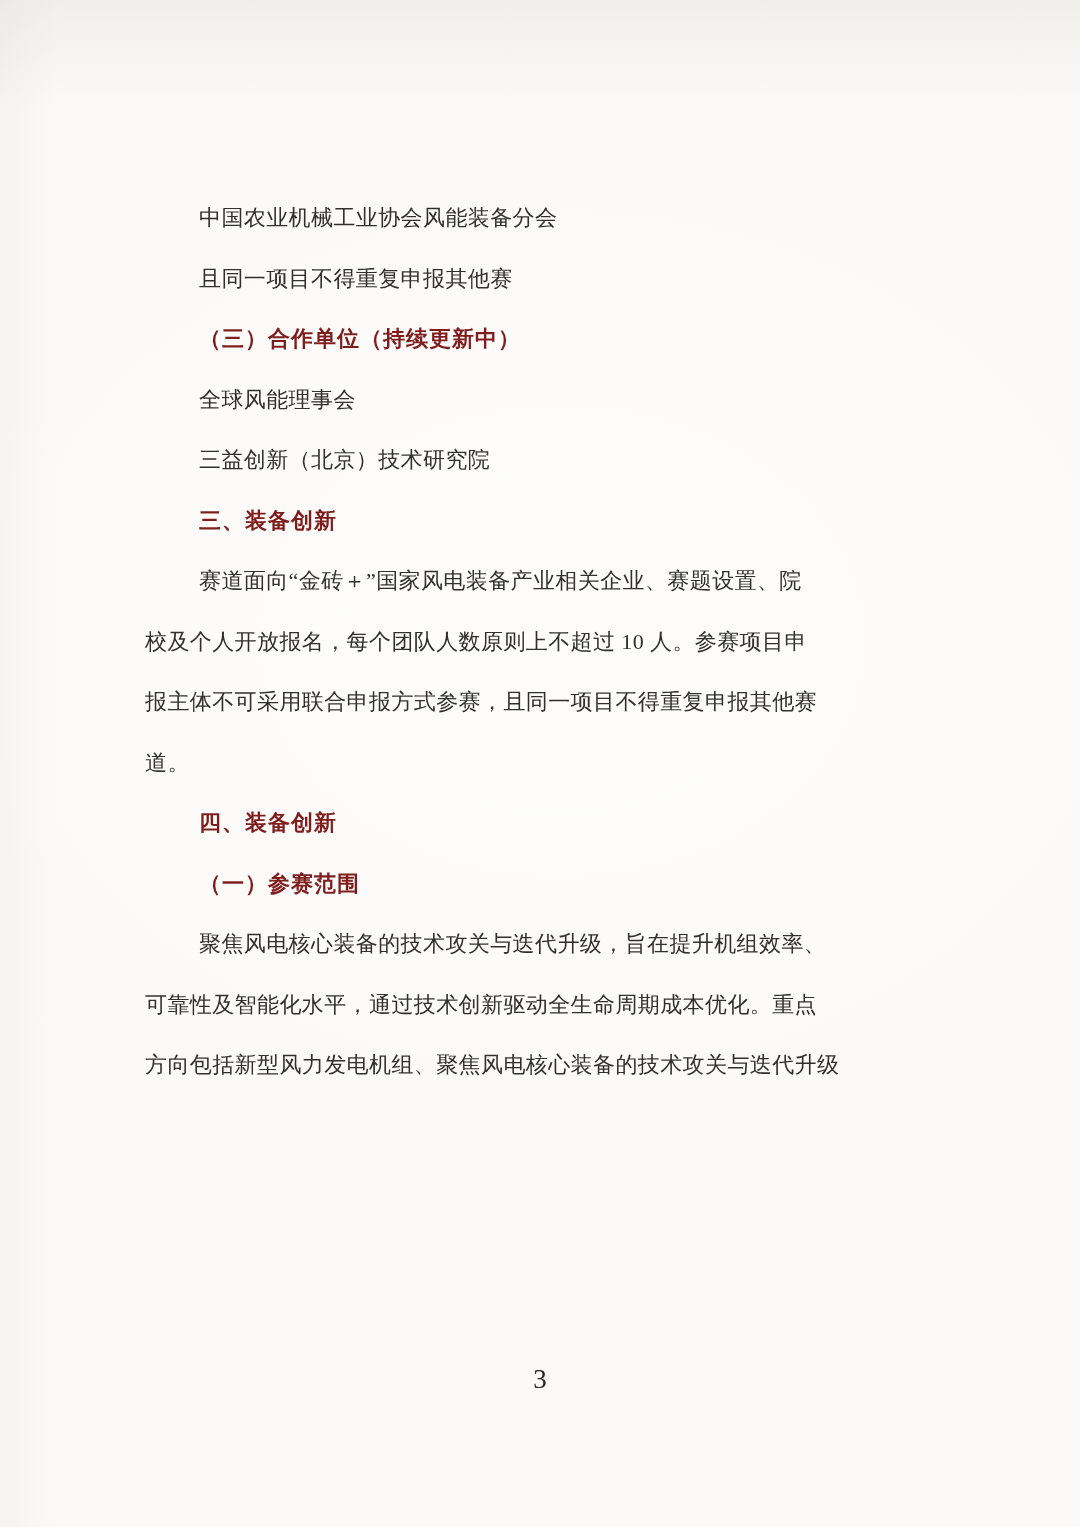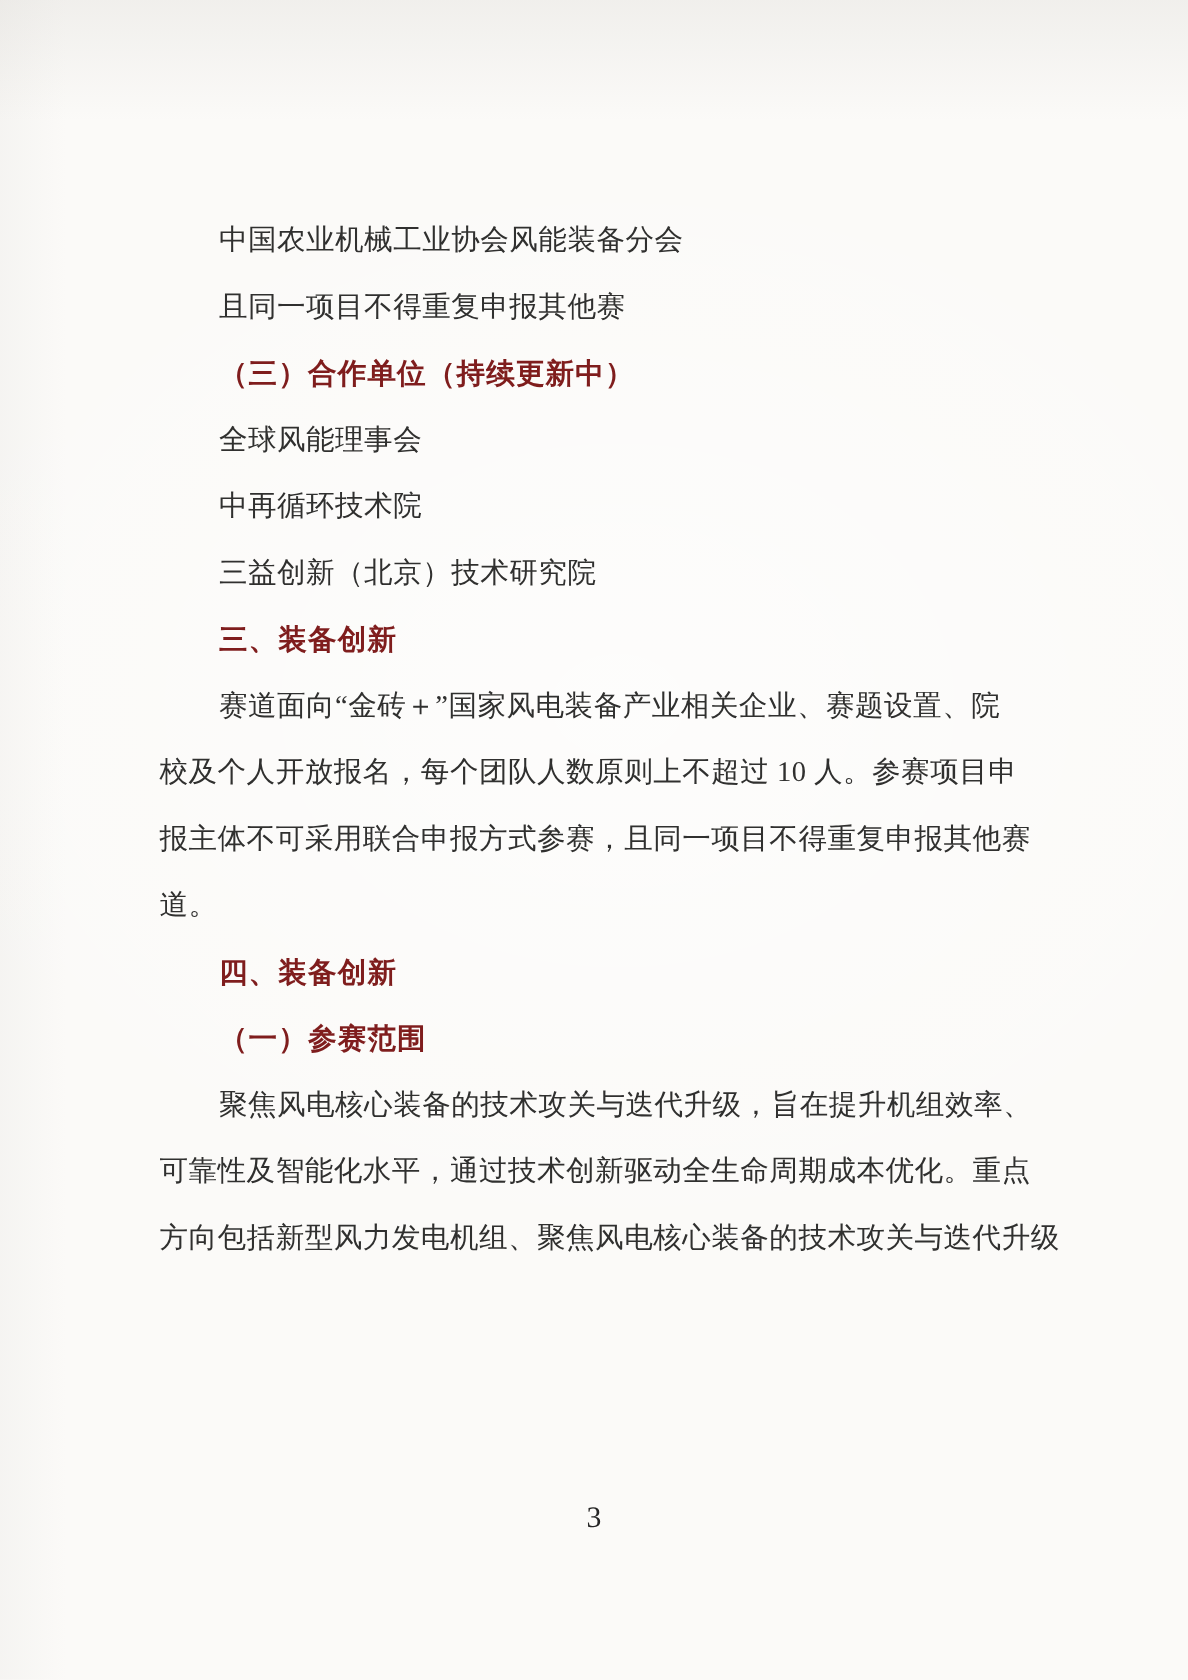--- a/index.html
+++ b/index.html
@@ -20,21 +20,21 @@
     pointer-events:none;
   }
   .content {
     position:absolute;
     left:145px; top:188px;
     width:810px;
   }
   .line {
     height:60.5px;
     line-height:60.5px;
-    font-size:26px;
+    font-size:22px;
     letter-spacing:0.4px;
     white-space:nowrap;
   }
   .indent { padding-left:54px; }
   .heading { font-weight:700; color:#7f1d1d; }
   .heading-sans { font-family:"Liberation Sans","DejaVu Sans",sans-serif; letter-spacing:1px; }
   .page-number {
     position:absolute;
     top:1360px; left:0; width:1080px;
     text-align:center;
@@ -49,21 +49,20 @@
 <div style="position:absolute;inset:0;">
   <div class="scan-texture"></div>
 
   <div class="content">
     <div class="line indent">中国农业机械工业协会风能装备分会</div>
     <div class="line indent">且同一项目不得重复申报其他赛</div>
 
     <div class="line indent heading heading-sans">（三）合作单位（持续更新中）</div>
 
     <div class="line indent">全球风能理事会</div>
-    <div class="line indent">中再循环技术院</div>
     <div class="line indent">三益创新（北京）技术研究院</div>
 
     <div class="line indent heading heading-sans">三、装备创新</div>
 
     <div class="line indent">赛道面向“金砖＋”国家风电装备产业相关企业、赛题设置、院</div>
     <div class="line">校及个人开放报名，每个团队人数原则上不超过 10 人。参赛项目申</div>
     <div class="line">报主体不可采用联合申报方式参赛，且同一项目不得重复申报其他赛</div>
     <div class="line">道。</div>
 
     <div class="line indent heading heading-sans">四、装备创新</div>

